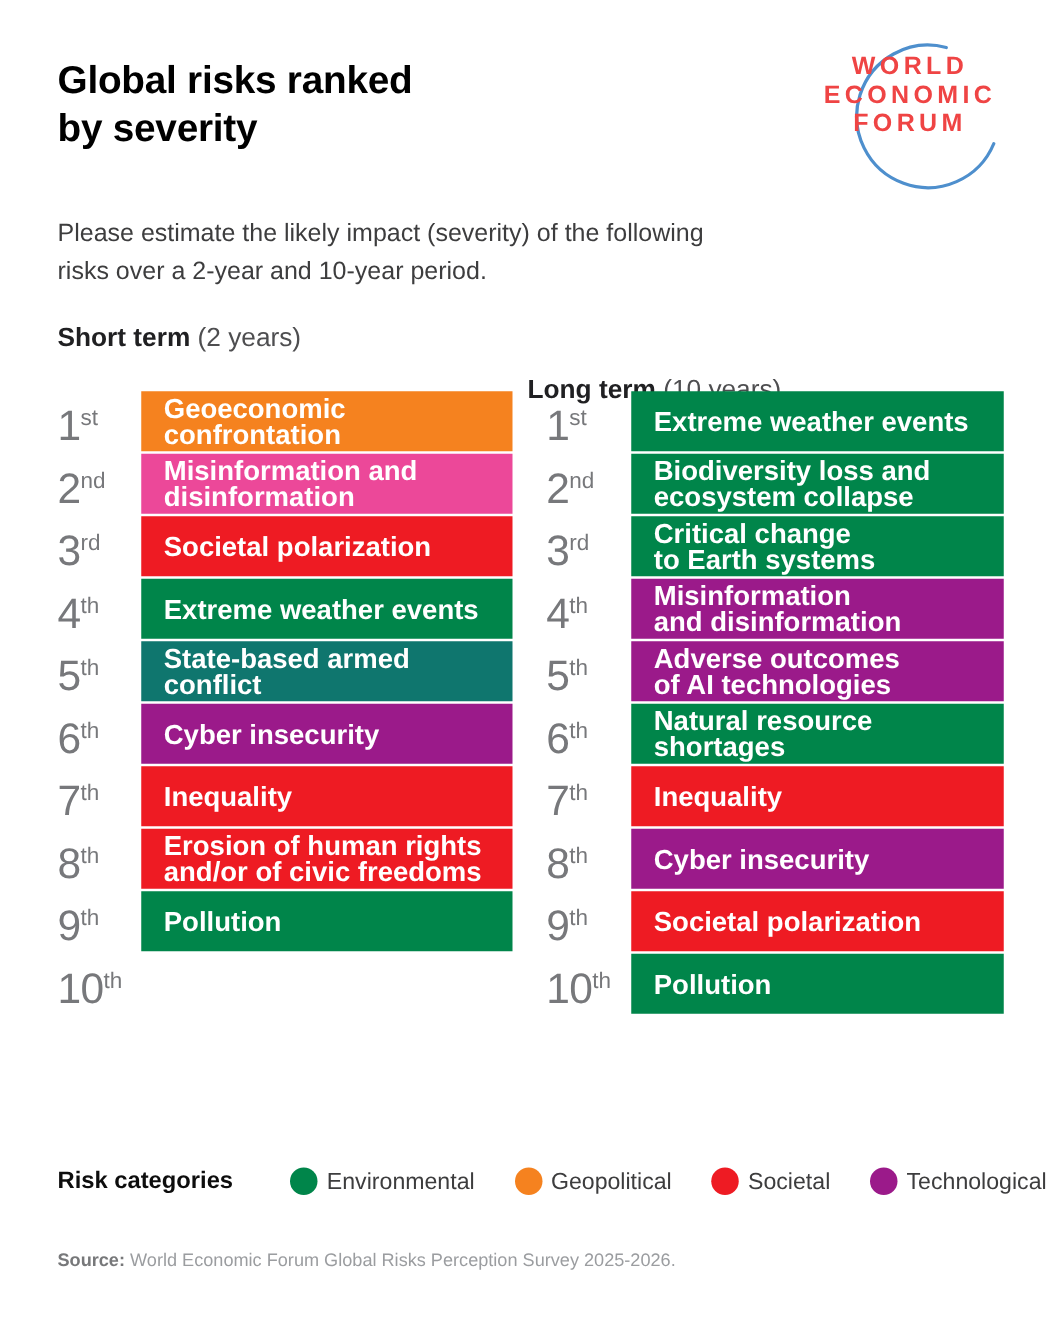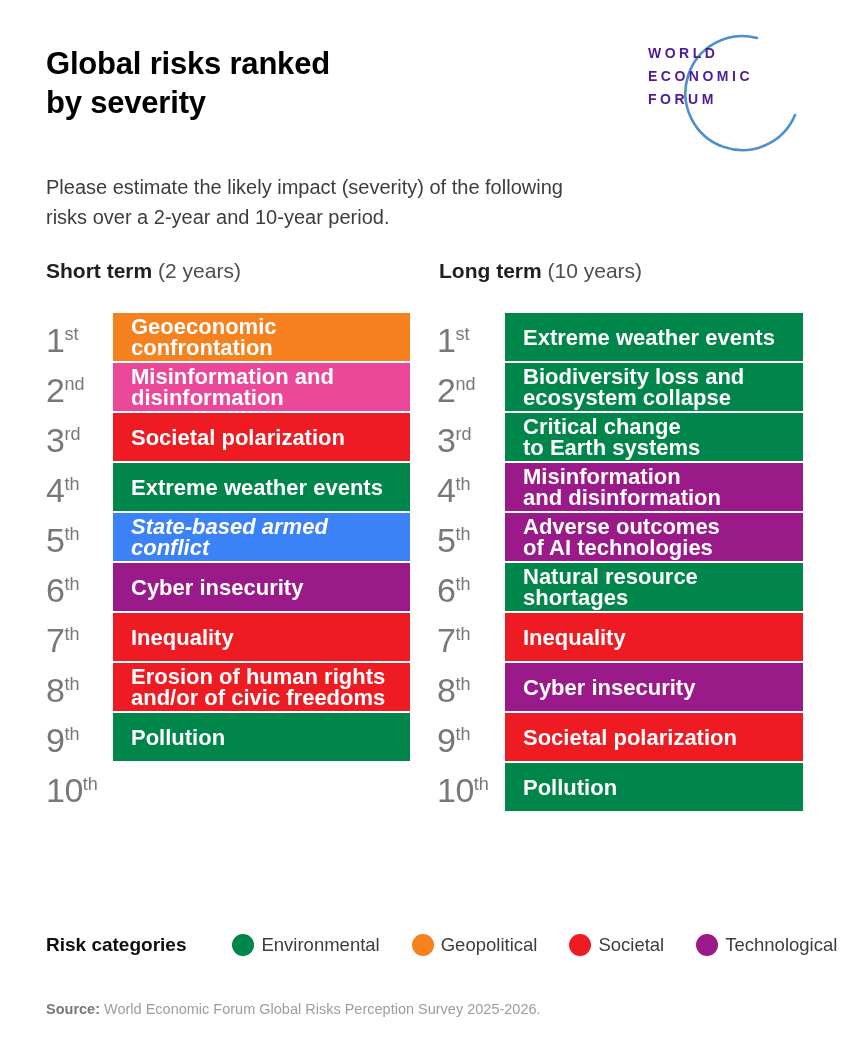--- a/index.html
+++ b/index.html
@@ -10,32 +10,32 @@
   }
   .title {
     position:absolute; left:46px; top:44px;
     font-size:31px; line-height:39px; font-weight:700; color:#000;
     letter-spacing:-0.2px; white-space:pre-line;
   }
   
   .logo { position:absolute; left:648px; top:42px; width:160px; height:100px; }
   .logo-arc { position:absolute; left:-22px; top:-10px; width:200px; height:125px; }
   .logo-text {
-    position:relative; width:100%; text-align:left;
-    font-size:14px; line-height:23px; font-weight:700; color:#4c1d95;
+    position:relative; width:100%; text-align:center;
+    font-size:20px; line-height:23px; font-weight:700; color:#ef4444;
     letter-spacing:3.5px;
   }
   .subtitle {
     position:absolute; left:46px; top:172px;
     font-size:20px; line-height:30px; color:#3d3d3e; white-space:pre-line;
   }
   .col-header { position:absolute; top:259px; font-size:21px; color:#4e4e50; }
   .col-header b { color:#202022; font-weight:700; }
   .col-header.short { left:46px; }
-  .col-header.long  { left:439px; }
+  .col-header.long  { left:422px;margin-top:41px; }
   .col { position:absolute; top:313px; display:flex; flex-direction:column; gap:2px; }
   .col.short { left:46px;  width:364px; }
   .col.long  { left:437px; width:366px; }
   .row { display:flex; height:48px; }
   .rank {
     width:67px; flex:0 0 67px; color:#77787b; font-size:34px; line-height:36px;
     padding-top:3px; letter-spacing:-0.5px;
   }
   .col.long .rank { flex-basis:68px; width:68px; }
   .rank sup { font-size:18px; vertical-align:12px; letter-spacing:0; }
@@ -99,21 +99,21 @@
         </div>
     </div>
     <div class="row">
       <div class="rank"><span>4</span><sup>th</sup></div>
       <div class="bar" style="background-color: rgb(0, 133, 74);">
           <span class="bar-label">Extreme weather events</span>
         </div>
     </div>
     <div class="row">
       <div class="rank"><span>5</span><sup>th</sup></div>
-      <div class="bar" style="background-color: #3b82f6; font-style: italic;">
+      <div class="bar" style="background-color: #0f766e;">
           <span class="bar-label">State-based armed conflict</span>
         </div>
     </div>
     <div class="row">
       <div class="rank"><span>6</span><sup>th</sup></div>
       <div class="bar" style="background-color: rgb(155, 26, 138);">
           <span class="bar-label">Cyber insecurity</span>
         </div>
     </div>
     <div class="row">

